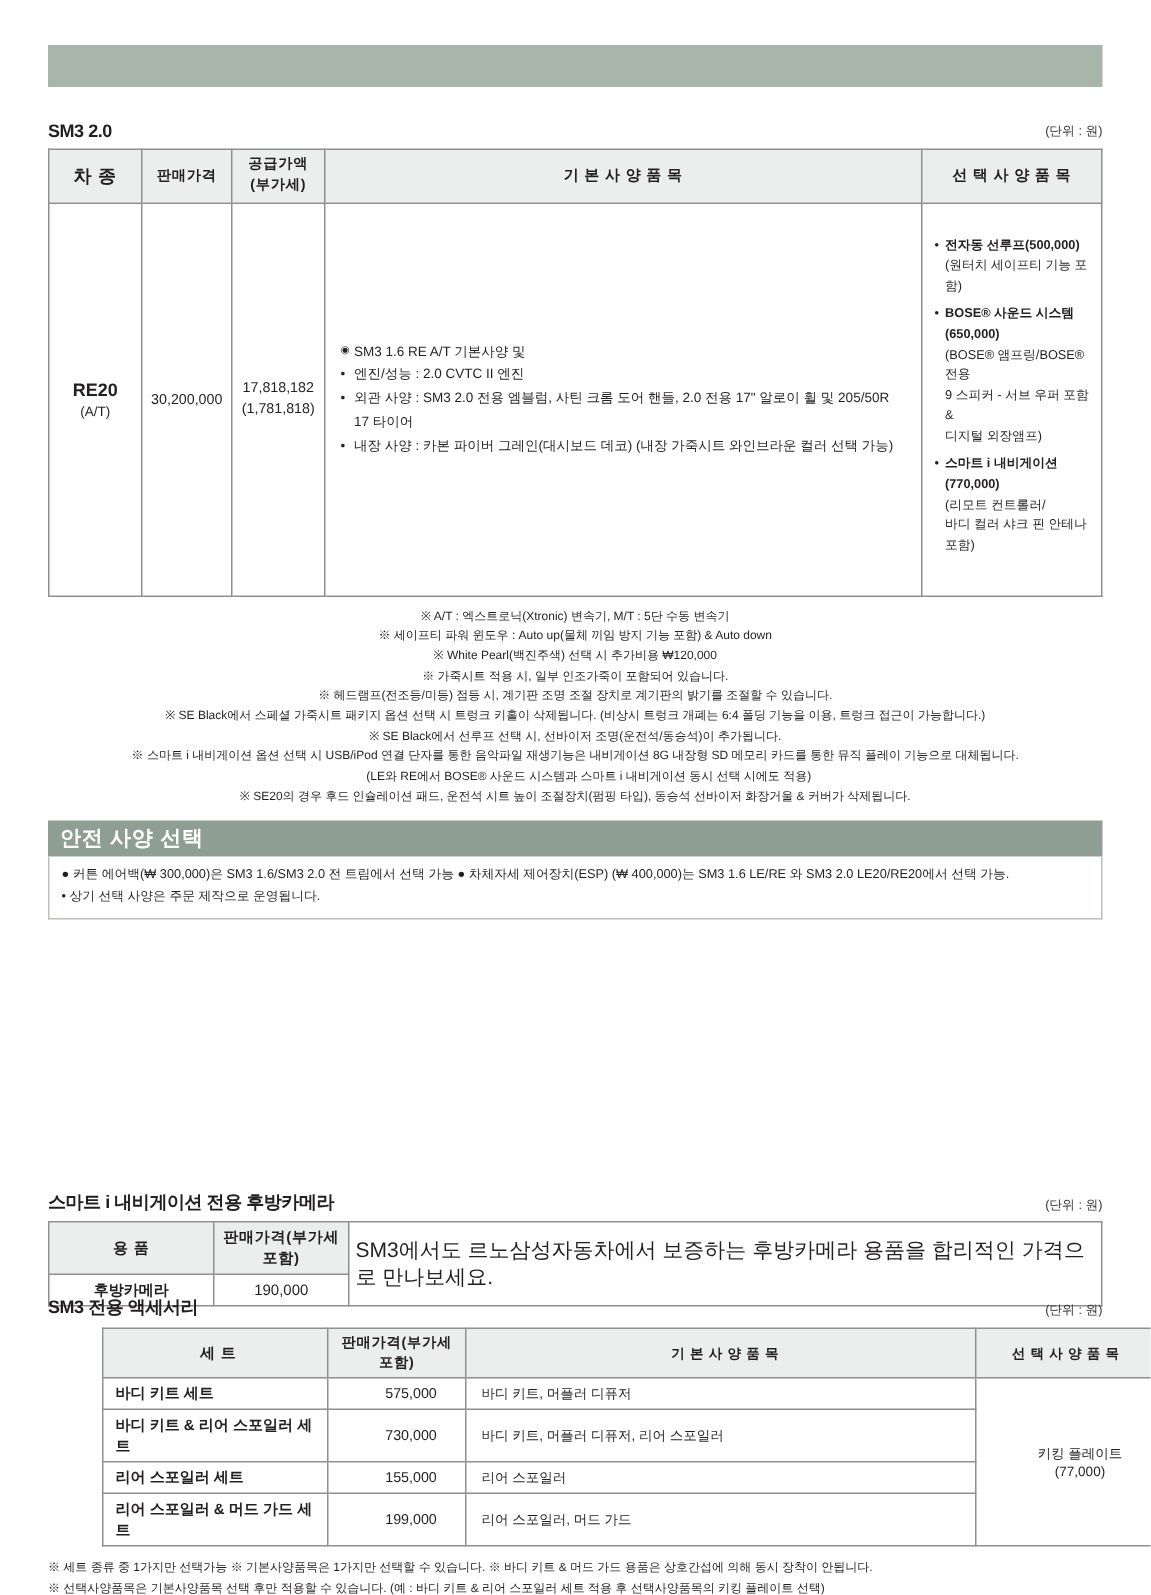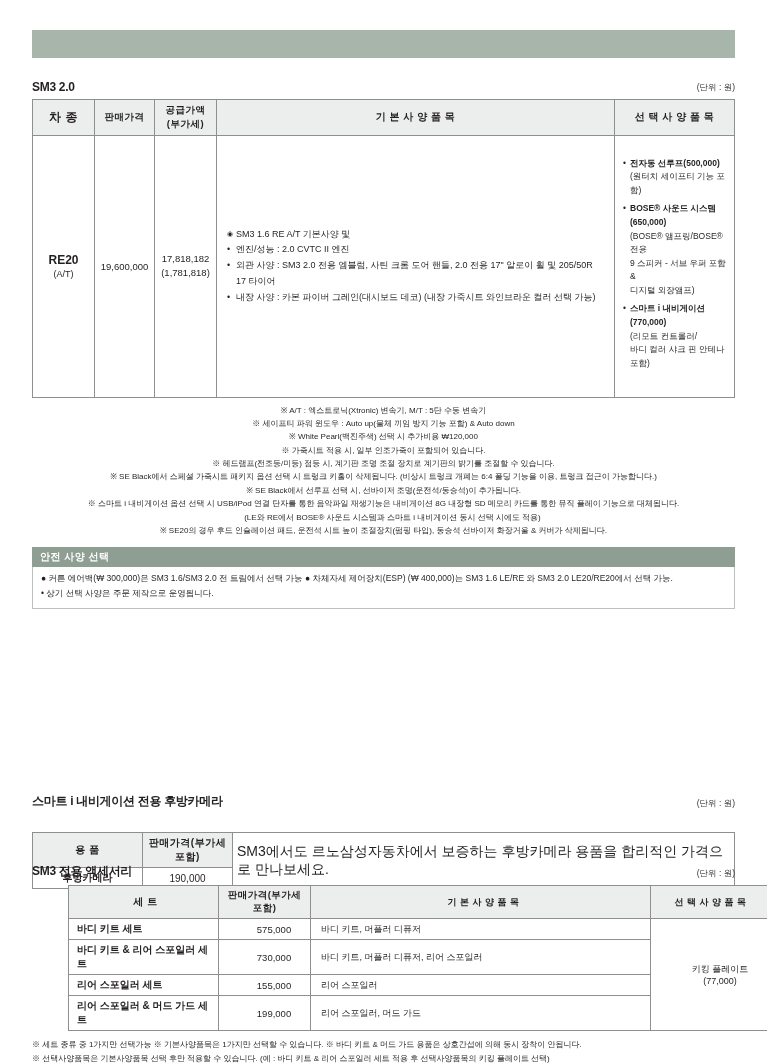--- a/index.html
+++ b/index.html
@@ -97,21 +97,21 @@
     line-height: 1.55;
     color: #231f20;
     padding-left: 10px;
     text-indent: -10px;
   }
   .notes p.indent { padding-left: 18px; text-indent: 0; }
 
   .safety-head {
     background: #8e9e93;
     color: #ffffff;
-    font-size: 10px;
+    font-size: 14px;
     font-weight: bold;
     padding: 3px 8px;
     letter-spacing: 0.5px;
   }
   .safety-body {
     border: 1px solid #b9c2bb;
     border-top: none;
     padding: 5px 8px 6px 8px;
   }
   .safety-body p {
@@ -164,21 +164,21 @@
       <th class="c-price">판매가격</th>
       <th class="c-supply">공급가액(부가세)</th>
       <th class="c-spec">기 본 사 양 품 목</th>
       <th class="c-opt">선 택 사 양 품 목</th>
     </tr>
     <tr style="height:262px;">
       <td class="c-model">
         <span>RE20</span>
         <span class="sub">(A/T)</span>
       </td>
-      <td class="c-price">19,600,000</td>
+      <td class="c-price">30,200,000</td>
       <td class="c-supply">
         <div>17,818,182</div>
         <div>(1,781,818)</div>
       </td>
       <td class="c-spec">
         <ul class="spec">
           <li class="hollow">SM3 1.6 RE A/T 기본사양 및</li>
           <li>엔진/성능 : 2.0 CVTC II 엔진</li>
           <li>외관 사양 : SM3 2.0 전용 엠블럼, 사틴 크롬 도어 핸들, 2.0 전용 17" 알로이 휠 및 205/50R 17 타이어</li>
           <li>내장 사양 : 카본 파이버 그레인(대시보드 데코) (내장 가죽시트 와인브라운 컬러 선택 가능)</li>
@@ -228,21 +228,21 @@
     </div>
   </div>
 </div>
 
 <div class="sheet" style="top:793px;">
   <div class="title-row">
     <div class="sec-title">스마트 i 내비게이션 전용 후방카메라</div>
     <div class="unit">(단위 : 원)</div>
   </div>
 
-  <table id="camera-table" style="margin-top:22px;">
+  <table id="camera-table" style="margin-top:4px;">
     <tbody>
         <tr>
       <th class="c-goods">용 품</th>
       <th class="c-cprice">판매가격(부가세포함)</th>
       <td class="c-desc" rowspan="2">SM3에서도 르노삼성자동차에서 보증하는 후방카메라 용품을 합리적인 가격으로 만나보세요.</td>
     </tr>
     <tr>
       <td class="c-goods">후방카메라</td>
       <td class="c-cprice">190,000</td>
     </tr>

